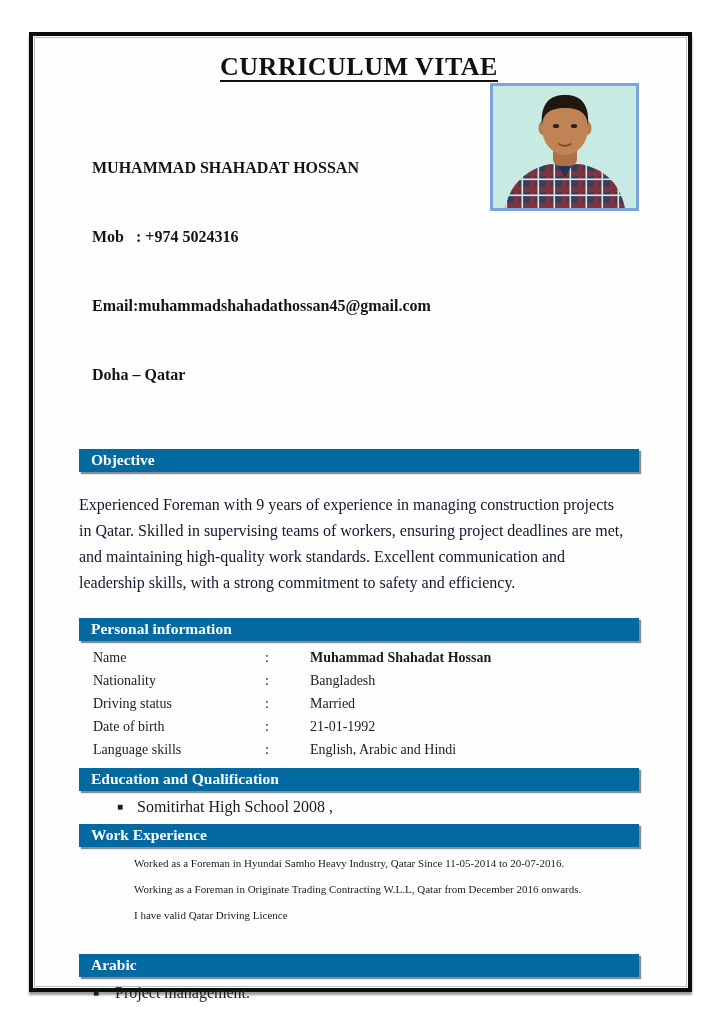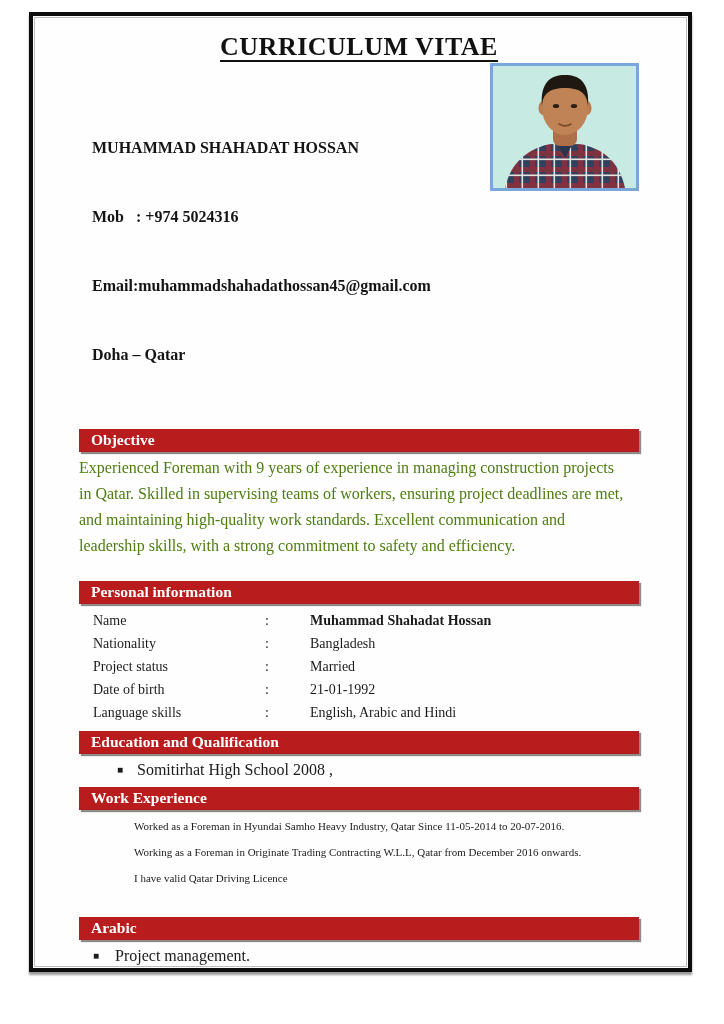--- a/index.html
+++ b/index.html
@@ -14,21 +14,21 @@
   }
   .canvas {
     position: relative;
     width: 724px;
     height: 1024px;
     overflow: hidden;
   }
   .page {
     position: absolute;
     left: 29px;
-    top: 12px;
+    top: 32px;
     width: 655px;
     height: 952px;
     border: 4px solid #0d0d0d;
     background: #fefefe;
     box-shadow: 0 3px 2px #9a9a9a;
   }
   .page-inner {
     position: absolute;
     inset: 1px;
     border: 1px solid #bdbdbd;
@@ -64,35 +64,35 @@
     top: -27px;
     right: 0;
     width: 143px;
     height: 122px;
     border: 3px solid #79a7da;
     background: #c7eae2;
     overflow: hidden;
   }
   .photo-frame svg { display: block; }
   .section-bar {
-    background: #b91c1c;
+    background: #0369a1;
     color: #ffffff;
     font-weight: bold;
     font-size: 15.5px;
     line-height: 20px;
     padding: 1px 0 2px 12px;
     box-shadow: 2px 2px 1px rgba(45,45,45,0.55);
     position: relative;
   }
   .objective-bar { margin-top: 17px; }
   .body-text {
     font-size: 16px;
     line-height: 26px;
-    margin: 3px 0 0 0;
-    color: #4d7c0f;
+    margin: 20px 0 0 0;
+    color: #0f172a;
     font-family: Liberation Serif, serif;
   }
   .objective-text { width: 545px; }
   .personal-bar { margin-top: 22px; }
   .info-table { margin-top: 5px; }
   .info-row {
     display: grid;
     grid-template-columns: 172px 45px 1fr;
     font-size: 14px;
     line-height: 23px;
@@ -191,21 +191,21 @@
           <span>Name</span>
           <span>:</span>
           <span class="info-value-bold">Muhammad Shahadat Hossan</span>
         </div>
         <div class="info-row">
           <span>Nationality</span>
           <span>:</span>
           <span>Bangladesh</span>
         </div>
         <div class="info-row">
-          <span>Project status</span>
+          <span>Driving status</span>
           <span>:</span>
           <span>Married</span>
         </div>
         <div class="info-row">
           <span>Date of birth</span>
           <span>:</span>
           <span>21-01-1992</span>
         </div>
         <div class="info-row">
           <span>Language skills</span>

